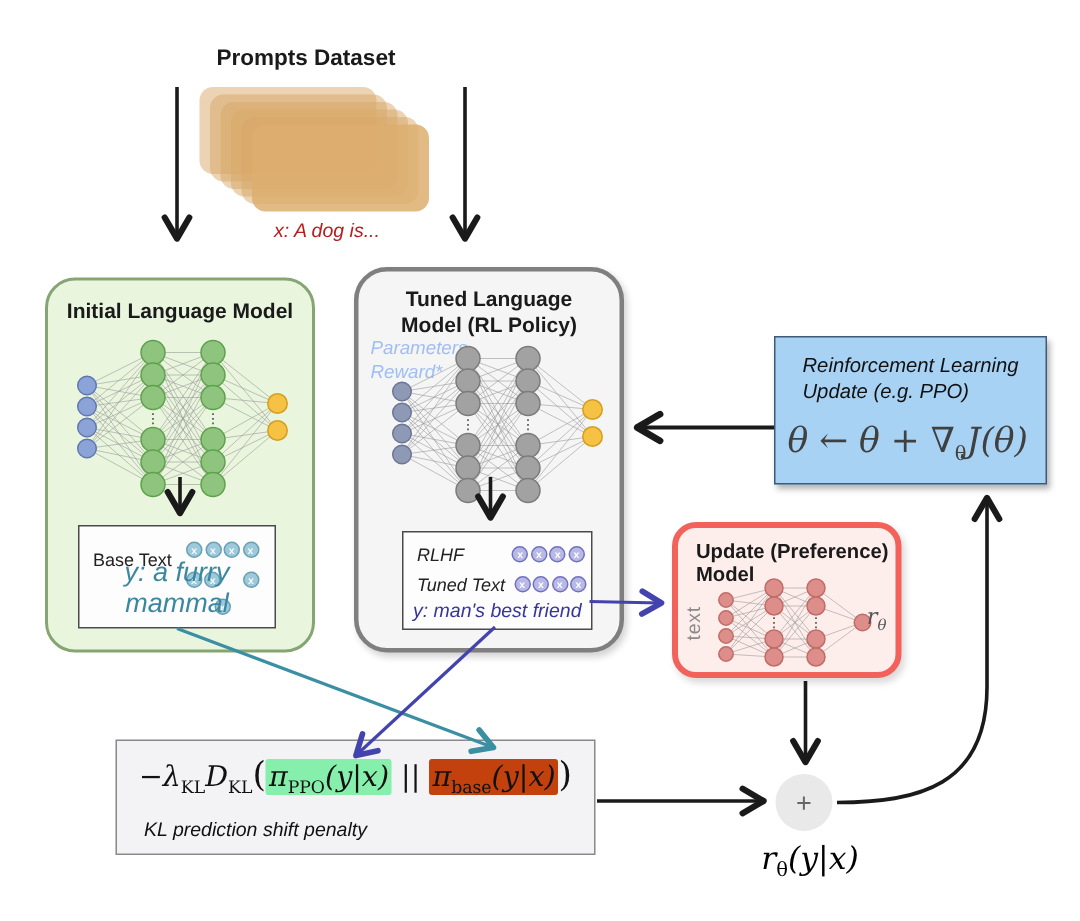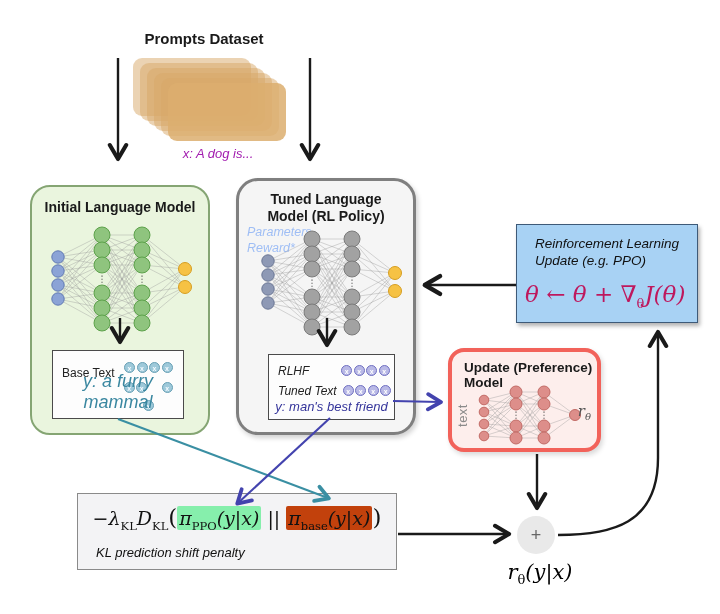--- a/index.html
+++ b/index.html
@@ -3,39 +3,39 @@
 <meta charset="utf-8">
 <style>
   html,body{margin:0;padding:0;background:#ffffff;}
   #canvas{position:relative;width:720px;height:614px;background:#ffffff;overflow:hidden;
           font-family:"Liberation Sans",sans-serif;color:#1a1a1a;}
   .abs{position:absolute;}
   
   #prompts-title{left:104px;top:30px;width:200px;text-align:center;font-weight:bold;font-size:15px;}
   .prompt-card{position:absolute;width:118px;height:58px;border-radius:9px;background:#d8a868;opacity:.5;}
   .prompt-card.top{background:#dcae6e;opacity:.85;}
-  #prompts-caption{left:148px;top:146px;width:140px;text-align:center;font-style:italic;font-size:13px;color:#a21caf;}
+  #prompts-caption{left:148px;top:146px;width:140px;text-align:center;font-style:italic;font-size:13px;color:#b91c1c;}
   
   .model-box{position:absolute;box-sizing:border-box;}
   #initial-box{left:30px;top:185px;width:180px;height:250px;background:#eaf5de;border:2.5px solid #85a573;border-radius:20px;}
   #initial-title{left:0;top:12px;width:100%;text-align:center;font-weight:bold;font-size:14px;}
   #tuned-box{left:236px;top:178px;width:180px;height:257px;background:#f5f5f5;border:3px solid #7f7f7f;border-radius:22px;
              box-shadow:2px 3px 5px rgba(0,0,0,.18);}
   .tuned-title{left:0;width:100%;text-align:center;font-weight:bold;font-size:14px;line-height:1.2;}
   #frozen-label{left:8px;top:44px;width:90px;font-style:italic;font-size:12.5px;color:#9fbef5;line-height:1.25;}
   #reward-box{left:448px;top:348px;width:153px;height:104px;background:#fdeeec;border:4px solid #f2625a;border-radius:16px;
               box-shadow:2px 3px 5px rgba(0,0,0,.15);}
   .reward-title{left:12px;width:140px;font-weight:bold;font-size:13.5px;line-height:1.15;}
   #reward-text-label{left:-12px;top:56px;width:44px;text-align:center;color:#8a8a8a;font-size:13px;
                      transform:rotate(-90deg);letter-spacing:.5px;}
   #reward-out-label{right:6px;top:50px;font-family:"DejaVu Serif",serif;font-style:italic;font-size:15px;color:#555;}
   #rl-box{left:516px;top:224px;width:182px;height:99px;background:#a8d2f4;border:1.5px solid #3e5a78;box-sizing:border-box;
           box-shadow:2px 3px 4px rgba(0,0,0,.3);}
   .rl-line{left:18px;width:160px;font-style:italic;font-size:13.5px;color:#111;line-height:1.25;}
-  #rl-formula{left:8px;top:56px;width:170px;font-family:"DejaVu Serif",serif;font-style:italic;font-size:23px;color:#be185d;}
+  #rl-formula{left:8px;top:56px;width:170px;font-family:"DejaVu Serif",serif;font-style:italic;font-size:23px;color:#404040;}
   #rl-formula sub{font-size:13px;font-style:normal;}
   
   .out-box{position:absolute;background:#fdfdfd;border:1.5px solid #4a4a4a;box-sizing:border-box;}
   #initial-out{left:20px;top:163px;width:132px;height:69px;}
   #tuned-out{left:29px;top:173px;width:127px;height:66px;}
   .out-label{font-size:12px;color:#222;}
   .out-label.it{font-style:italic;}
   .tok{display:inline-block;width:11px;height:11px;border-radius:50%;font-size:7px;font-weight:bold;color:#fff;
        text-align:center;line-height:11px;margin-left:1.5px;vertical-align:middle;}
   .tok.teal{background:#9ec9da;border:1px solid #68a0b5;box-sizing:border-box;color:#f4fbff;}

